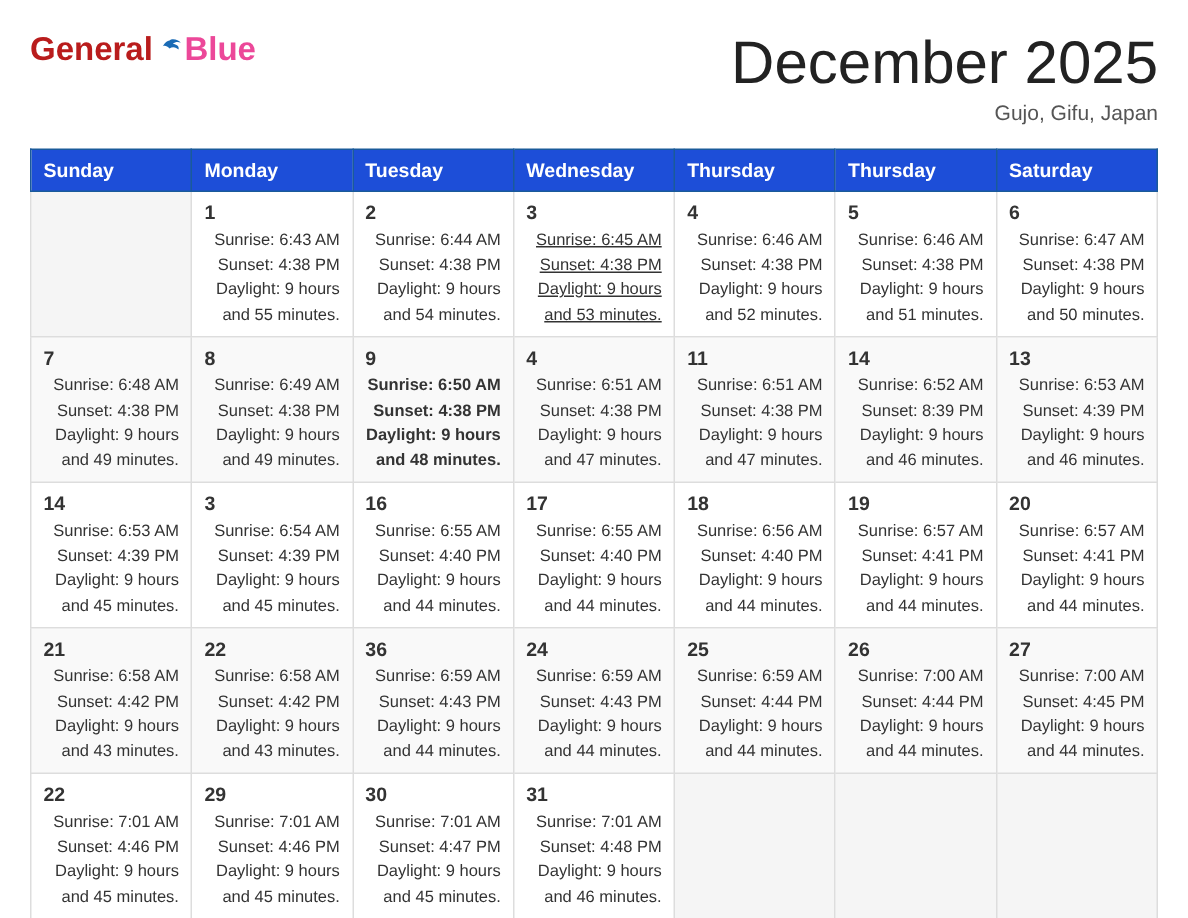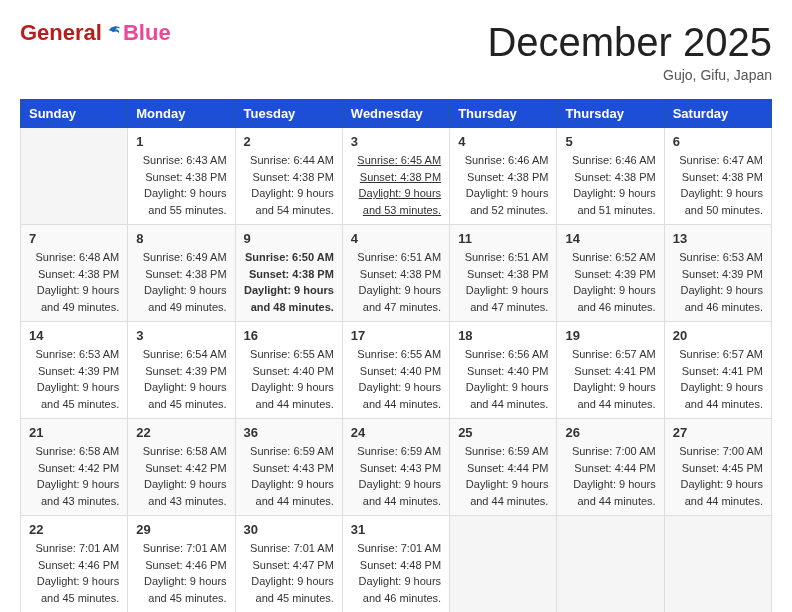--- a/index.html
+++ b/index.html
@@ -199,21 +199,21 @@
         <td>
           <span class="day-num">11</span>
           <div class="day-info" style="white-space: pre-line;">Sunrise: 6:51 AM
 Sunset: 4:38 PM
 Daylight: 9 hours
 and 47 minutes.</div>
         </td>
         <td>
           <span class="day-num">14</span>
           <div class="day-info" style="white-space: pre-line;">Sunrise: 6:52 AM
-Sunset: 4:39 PM
+Sunset: 8:39 PM
 Daylight: 9 hours
 and 46 minutes.</div>
         </td>
         <td>
           <span class="day-num">13</span>
           <div class="day-info" style="white-space: pre-line;">Sunrise: 6:53 AM
 Sunset: 4:39 PM
 Daylight: 9 hours
 and 46 minutes.</div>
         </td>

